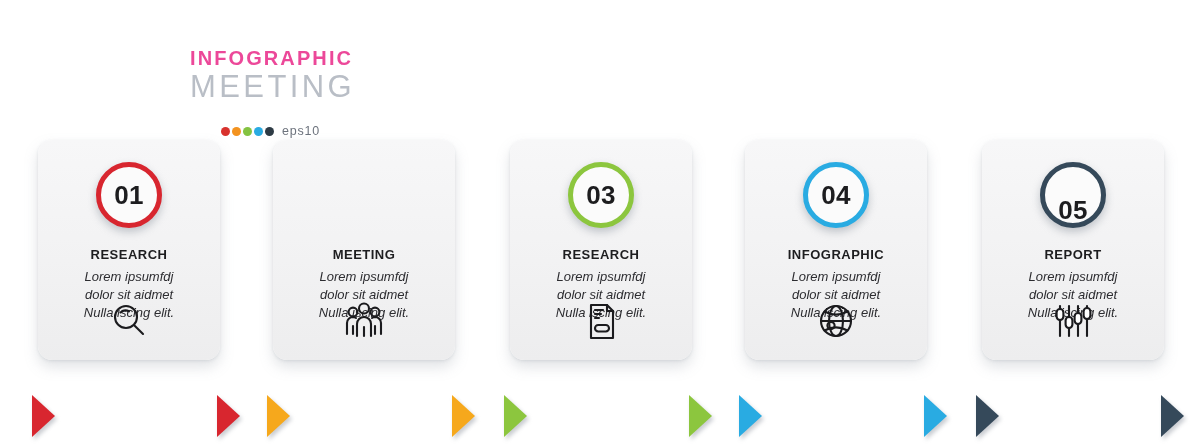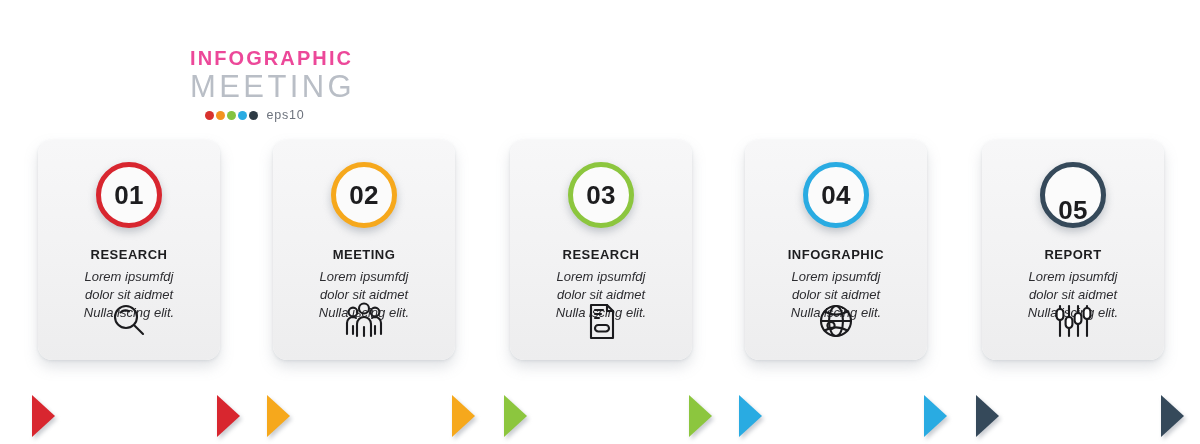--- a/index.html
+++ b/index.html
@@ -39,24 +39,24 @@
     font-family:"Liberation Sans", sans-serif;
     font-size:31px;
     font-weight:300;
     letter-spacing:3.4px;
     color:#b9bec6;
     line-height:1.08;
     margin-top:2px;
     white-space:nowrap;
   }
   #logo .dotrow {
-    margin-top:5px;
+    margin-top:21px;
     display:flex;
     align-items:center;
-    justify-content:center;
+    justify-content:flex-end;
     gap:2px;
     white-space:nowrap;
   }
   #logo .dot {
     width:9px; height:9px;
     border-radius:50%;
     display:inline-block;
     flex:0 0 auto;
   }
   #logo .eps {
@@ -189,23 +189,20 @@
         </div>
         <div class="ico">
           <svg width="42" height="42" viewBox="0 0 42 42">
         <circle cx="18" cy="17" r="11" stroke="#1b1b1e" fill="none" stroke-width="2.1" stroke-linecap="round" stroke-linejoin="round"></circle>
         <path d="M12.5 12.5 a7.5 7.5 0 0 1 8.5 -1.2" stroke="#1b1b1e" fill="none" stroke-width="2.1" stroke-linecap="round" stroke-linejoin="round"></path>
         <line x1="26.2" y1="25.2" x2="35" y2="34" stroke="#1b1b1e" fill="none" stroke-width="2.1" stroke-linecap="round" stroke-linejoin="round"></line>
       </svg>
         </div>
       </div>
       <div class="card" style="left: 273px;">
-        <div class="badge" style="border: 5px solid rgb(246, 168, 28);">
-          <span class="num">02</span>
-        </div>
         <div class="arrow left" style="border-left: 23px solid rgb(246, 168, 28);"></div>
         <div class="arrow right" style="border-left: 23px solid rgb(246, 168, 28);"></div>
         <div class="txtblock">
           <div class="ttl">MEETING</div>
           <div class="body">Lorem ipsumfdj
 dolor sit aidmet
 Nulla iscing elit.</div>
         </div>
         <div class="ico">
           <svg width="44" height="42" viewBox="0 0 44 42">

